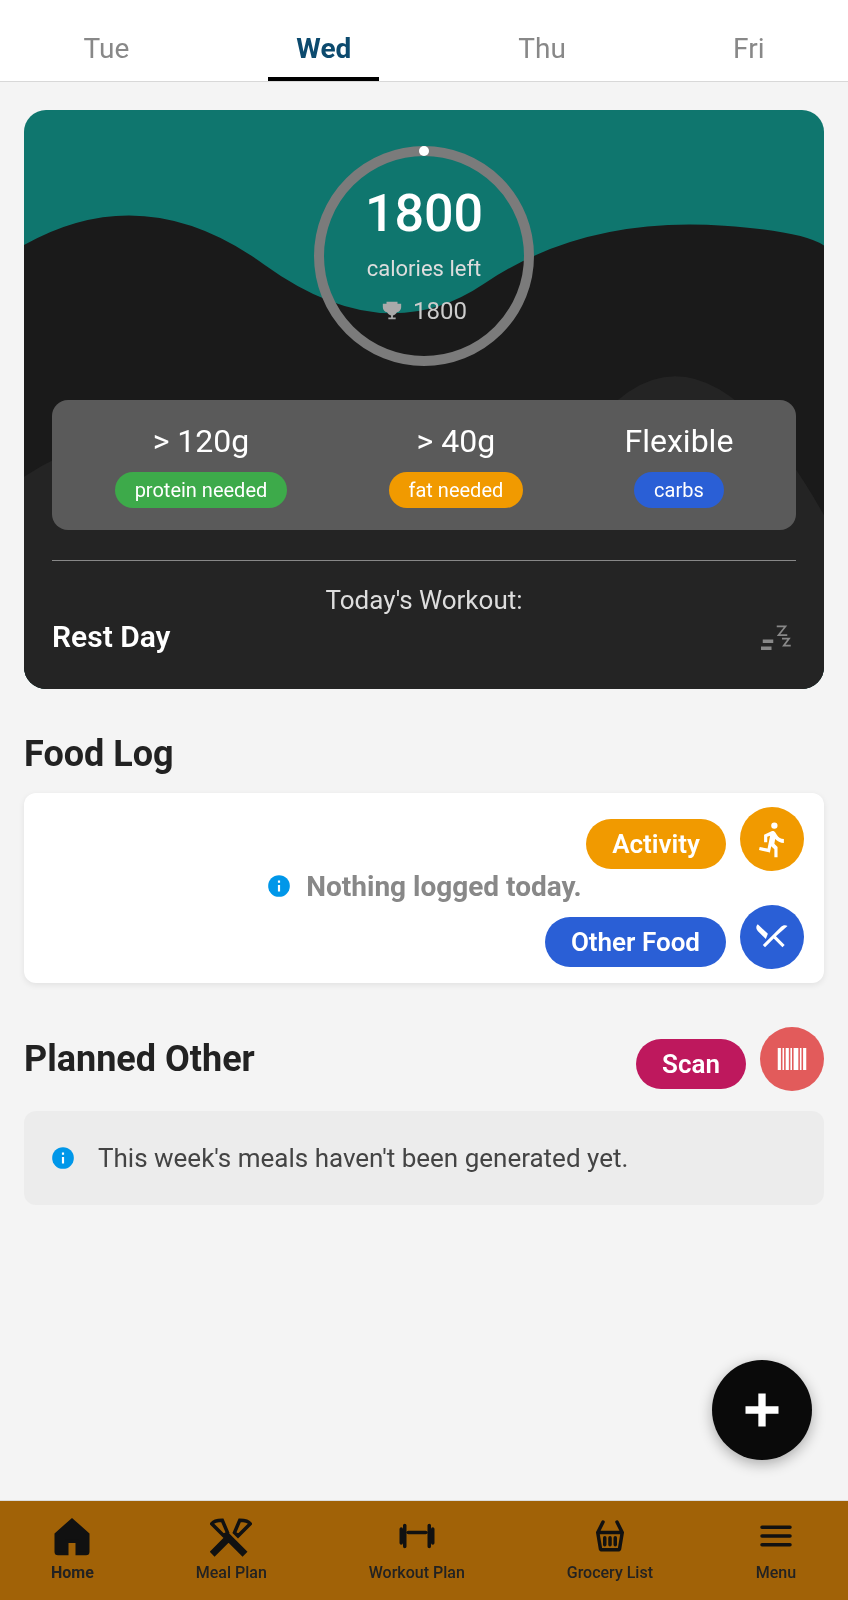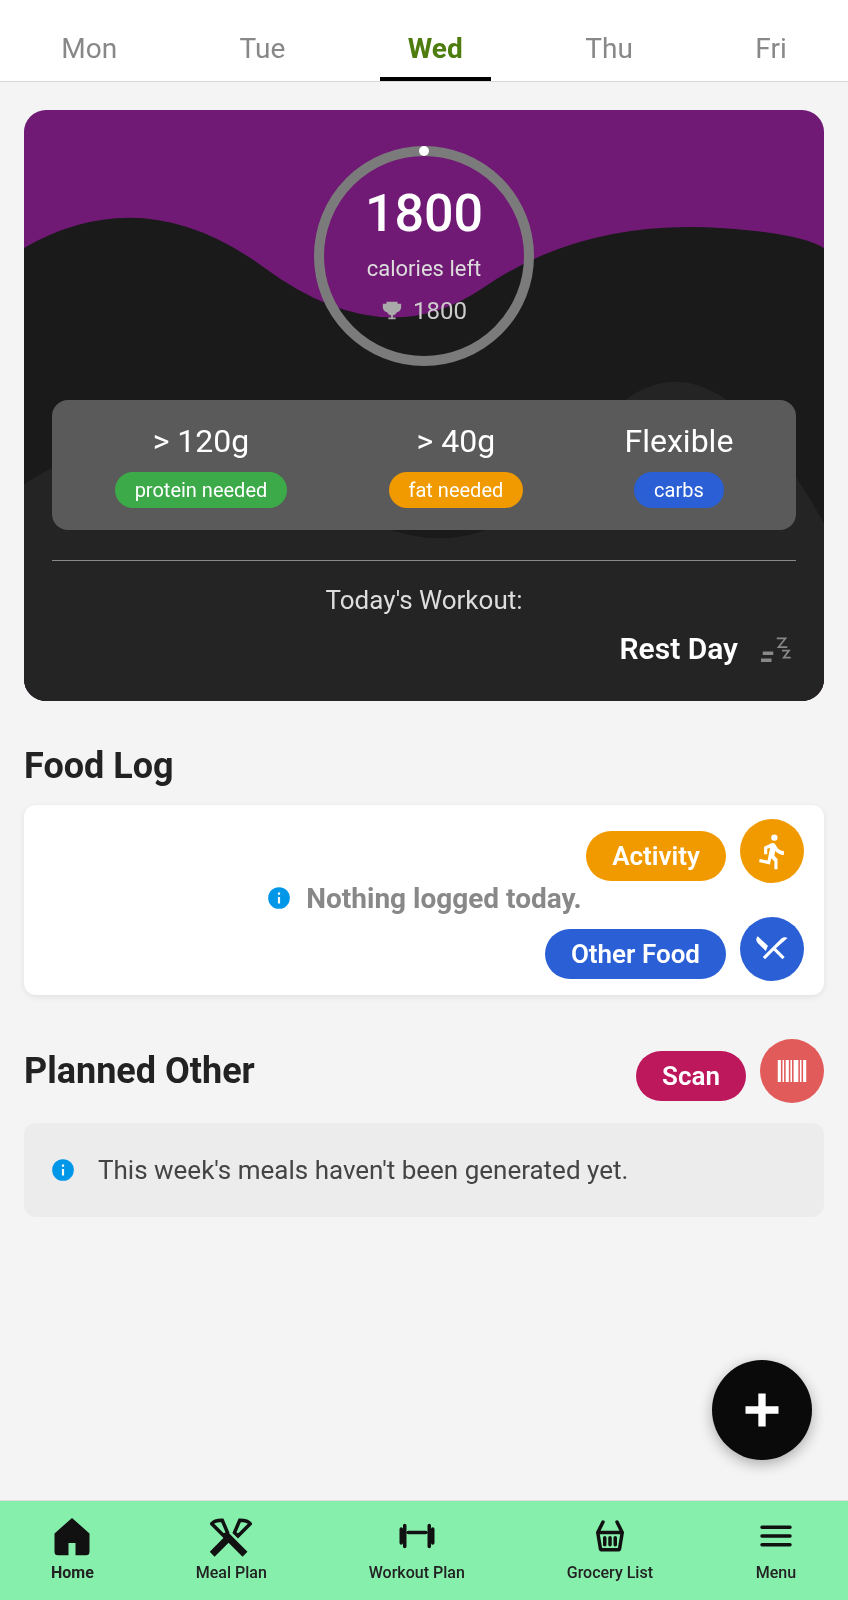--- a/index.html
+++ b/index.html
@@ -26,35 +26,35 @@
       border-bottom: 1px solid #d8d8d8;
     }
     .day-tab {
       font-size: 28px;
       color: #888;
       padding: 12px 28px;
       cursor: pointer;
       border-bottom: 4px solid transparent;
     }
     .day-tab.active {
-      color: #4d7c0f;
+      color: #0c4a6e;
       font-weight: 700;
       border-bottom-color: #000;
     }
     
     
     .content {
       flex: 1;
       padding: 28px 24px 0;
       overflow: hidden;
     }
     
     
     .dashboard-card {
-      background: #701a75;
+      background: #0f766e;
       border-radius: 22px;
       padding: 36px 28px 32px;
       color: #fff;
       position: relative;
       overflow: hidden;
     }
     .wave-bg {
       position: absolute;
       inset: 0;
       z-index: 0;
@@ -123,24 +123,23 @@
     .pill-blue { background: #2a5fd6; }
     
     .card-divider {
       border: none;
       border-top: 1px solid #888;
       margin: 30px 0 24px;
     }
     .workout-title { text-align: center; font-size: 26px; color: #ddd; }
     .workout-row {
       display: flex;
-      justify-content: flex-end;
-      align-items: center;
-      gap: 16px;
-      margin-top: 12px;
+      justify-content: space-between;
+      align-items: center;
+      gap: 28px;
     }
     .workout-name { font-size: 30px; font-weight: 600; color: #fff; }
     .sleep-icon { width: 42px; height: 42px; fill: #888; }
     
     
     .section-heading {
       font-size: 36px;
       font-weight: 700;
       color: #222;
       margin: 44px 0 18px;
@@ -233,21 +232,21 @@
       display: flex;
       align-items: center;
       justify-content: center;
       cursor: pointer;
       box-shadow: 0 4px 14px rgba(0,0,0,0.3);
     }
     .fab svg { fill: #fff; width: 44px; height: 44px; }
     
     
     .bottom-nav {
-      background: #86efac;
+      background: #a16207;
       border-top: 1px solid #ddd;
       display: flex;
       justify-content: space-around;
       padding: 14px 0 18px;
     }
     .nav-item {
       display: flex;
       flex-direction: column;
       align-items: center;
       gap: 6px;
@@ -255,21 +254,20 @@
     }
     .nav-item svg { width: 42px; height: 42px; fill: none; stroke: #111; stroke-width: 2; }
     .nav-item.active svg { fill: #111; stroke: #111; }
     .nav-label { font-size: 16px; color: #222; font-weight: 500; }
     .nav-item.active .nav-label { font-weight: 700; }
   </style>
 </head>
 <body>
 
 <div class="day-tabs">
-  <div class="day-tab">Mon</div>
   <div class="day-tab">Tue</div>
   <div class="day-tab active">Wed</div>
   <div class="day-tab">Thu</div>
   <div class="day-tab">Fri</div>
 </div>
 
 <div class="content">
 
   <div class="dashboard-card">
     <div class="wave-bg">

